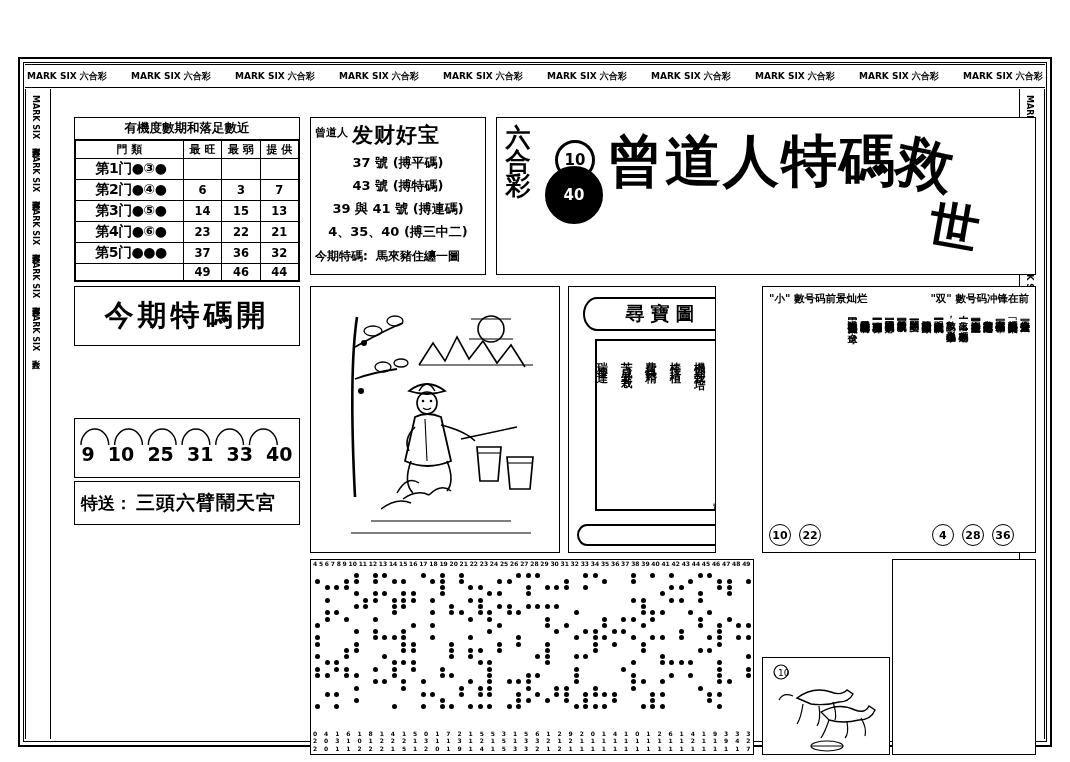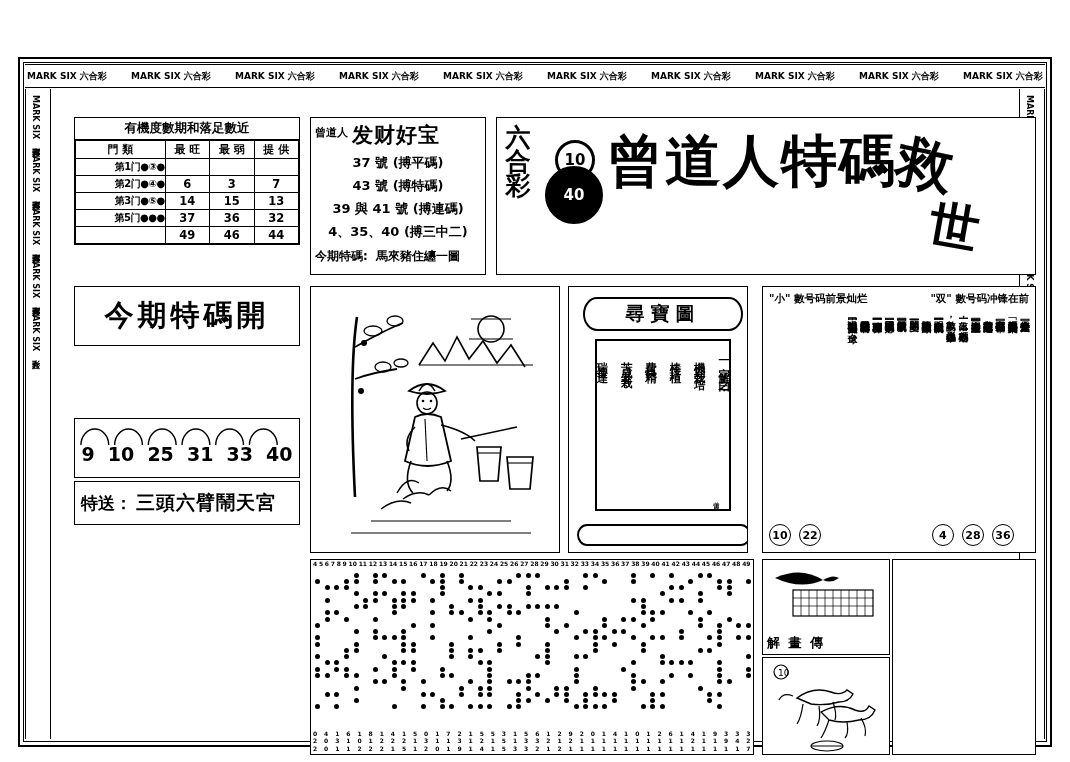--- a/index.html
+++ b/index.html
@@ -26,21 +26,21 @@
 
   .content{position:absolute;left:32px;top:32px;right:32px;bottom:8px;}
 
   
   .box{border:1px solid #000;box-sizing:border-box;background:#fff;}
   .hot-table{position:absolute;left:22px;top:26px;width:226px;}
   .hot-table .cap{font-size:12.5px;font-weight:bold;text-align:center;border-bottom:1px solid #000;padding:2px 0 2px 0;}
   .hot-table table{border-collapse:collapse;width:100%;font-size:11.5px;}
   .hot-table th,.hot-table td{border:1px solid #000;text-align:center;padding:1px 0;font-weight:bold;}
   .hot-table th{font-size:11px;}
-  .hot-table td.first{font-size:10px;text-align:right;padding-left:3px;letter-spacing:-0.5px;white-space:nowrap;}
+  .hot-table td.first{font-size:14px;text-align:center;padding-left:3px;letter-spacing:-0.5px;white-space:nowrap;}
 
   
   .lucky{position:absolute;left:258px;top:26px;width:176px;height:158px;}
   .lucky .ttl{display:flex;align-items:flex-start;padding:3px 4px 0 4px;}
   .lucky .ttl .small{font-size:11px;font-weight:bold;line-height:1.1;margin-top:6px;}
   .lucky .ttl .big{font-size:21px;font-weight:bold;margin-left:4px;letter-spacing:1px;}
   .lucky .row{font-size:13px;font-weight:bold;text-align:center;margin-top:5px;}
   .lucky .last{font-size:12px;font-weight:bold;margin-top:7px;padding-left:4px;}
   .lucky .last .red{margin-left:4px;}
 
@@ -68,21 +68,21 @@
   .numbers .nums{position:absolute;left:0;top:24px;width:100%;display:flex;justify-content:space-around;font-size:19px;font-weight:bold;}
 
   .special{position:absolute;left:22px;top:390px;width:226px;height:44px;display:flex;align-items:center;padding-left:6px;box-sizing:border-box;}
   .special .k{font-size:17px;font-weight:bold;}
   .special .v{font-size:19px;font-weight:bold;margin-left:4px;letter-spacing:1px;}
 
   
   .pic{position:absolute;left:258px;top:195px;width:250px;height:267px;overflow:hidden;}
 
   
-  .scroll{position:absolute;left:516px;top:195px;width:180px;height:267px;overflow:hidden;}
+  .scroll{position:absolute;left:516px;top:195px;width:148px;height:267px;overflow:hidden;}
   .scroll .hdr{position:absolute;left:14px;top:10px;width:156px;height:30px;border:2px solid #000;border-radius:14px/50%;display:flex;align-items:center;justify-content:center;font-size:19px;font-weight:bold;letter-spacing:6px;}
   .scroll .body{position:absolute;left:26px;top:52px;width:132px;height:168px;border:2px solid #000;}
   .scroll .poem{position:absolute;left:0;top:0;width:100%;height:100%;display:flex;flex-direction:row-reverse;justify-content:center;gap:10px;padding-top:12px;box-sizing:border-box;}
   .scroll .poem .col{writing-mode:vertical-rl;text-orientation:upright;font-size:11.5px;font-weight:bold;letter-spacing:5px;line-height:1.25;}
   .scroll .sig{position:absolute;right:8px;bottom:10px;font-size:7px;writing-mode:vertical-rl;text-orientation:upright;letter-spacing:1px;}
   .scroll .foot{position:absolute;left:8px;bottom:6px;width:170px;height:18px;border:2px solid #000;border-radius:10px/50%;}
 
   
   .rtext{position:absolute;left:710px;top:195px;width:274px;height:267px;overflow:hidden;}
   .rtext .heads{display:flex;justify-content:space-between;padding:5px 6px 0 6px;font-size:10.5px;font-weight:bold;}
@@ -167,20 +167,26 @@
             <td class="first">第2门●④●</td>
             <td>6</td>
             <td>3</td>
             <td>7</td>
           </tr>
           <tr>
             <td class="first">第3门●⑤●</td>
             <td>14</td>
             <td>15</td>
             <td>13</td>
+          </tr>
+          <tr>
+            <td class="first">第4门●⑥●</td>
+            <td>23</td>
+            <td>22</td>
+            <td>21</td>
           </tr>
           <tr>
             <td class="first">第5门●●●</td>
             <td>37</td>
             <td>36</td>
             <td>32</td>
           </tr>
           <tr>
             <td class="first"></td>
             <td>49</td>
@@ -832,41 +838,20 @@
               <span>1</span>
               <span>1</span>
               <span>1</span>
               <span>1</span>
               <span>1</span>
               <span>7</span>
             </div>
           </div>
       </div>
 
-      <div class="botpic1 box">
-        <svg viewBox="0 0 128 96" width="128" height="96">
-          <path d="M12,18 q26,-12 48,2 q-22,10 -48,-2 z" fill="#000"></path>
-          <path d="M60,20 q10,-6 16,-2 q-8,6 -16,2 z" fill="#000"></path>
-          <rect x="30" y="30" width="80" height="26" fill="none" stroke="#000" stroke-width="1.2"></rect>
-          <g stroke="#000" stroke-width="0.7">
-            <line x1="38" y1="30" x2="38" y2="56"></line>
-              <line x1="46" y1="30" x2="46" y2="56"></line>
-            <line x1="54" y1="30" x2="54" y2="56"></line>
-              <line x1="62" y1="30" x2="62" y2="56"></line>
-            <line x1="70" y1="30" x2="70" y2="56"></line>
-              <line x1="78" y1="30" x2="78" y2="56"></line>
-            <line x1="86" y1="30" x2="86" y2="56"></line>
-              <line x1="94" y1="30" x2="94" y2="56"></line>
-            <line x1="102" y1="30" x2="102" y2="56"></line>
-            <line x1="30" y1="38" x2="110" y2="38"></line>
-              <line x1="30" y1="46" x2="110" y2="46"></line>
-          </g>
-        </svg>
-        <div class="cap">解 畫 傳</div>
-      </div>
 
       <div class="botpic2 box">
         <svg viewBox="0 0 128 98" width="128" height="98">
           <circle cx="18" cy="14" r="7" fill="none" stroke="#000" stroke-width="1.2"></circle>
           <text x="15" y="18" font-size="9" font-family="DejaVu Sans, sans-serif">10</text>
 
           <path d="M34,40 q16,-12 34,-6 q10,4 16,-2 l6,4 q-4,8 -14,8 q-14,4 -28,2 z" fill="none" stroke="#000" stroke-width="1.4"></path>
           <path d="M40,46 q-2,14 -6,20" fill="none" stroke="#000" stroke-width="1.2"></path>
           <path d="M56,48 q2,14 -2,20" fill="none" stroke="#000" stroke-width="1.2"></path>
           <path d="M70,44 q4,12 2,18" fill="none" stroke="#000" stroke-width="1.2"></path>

